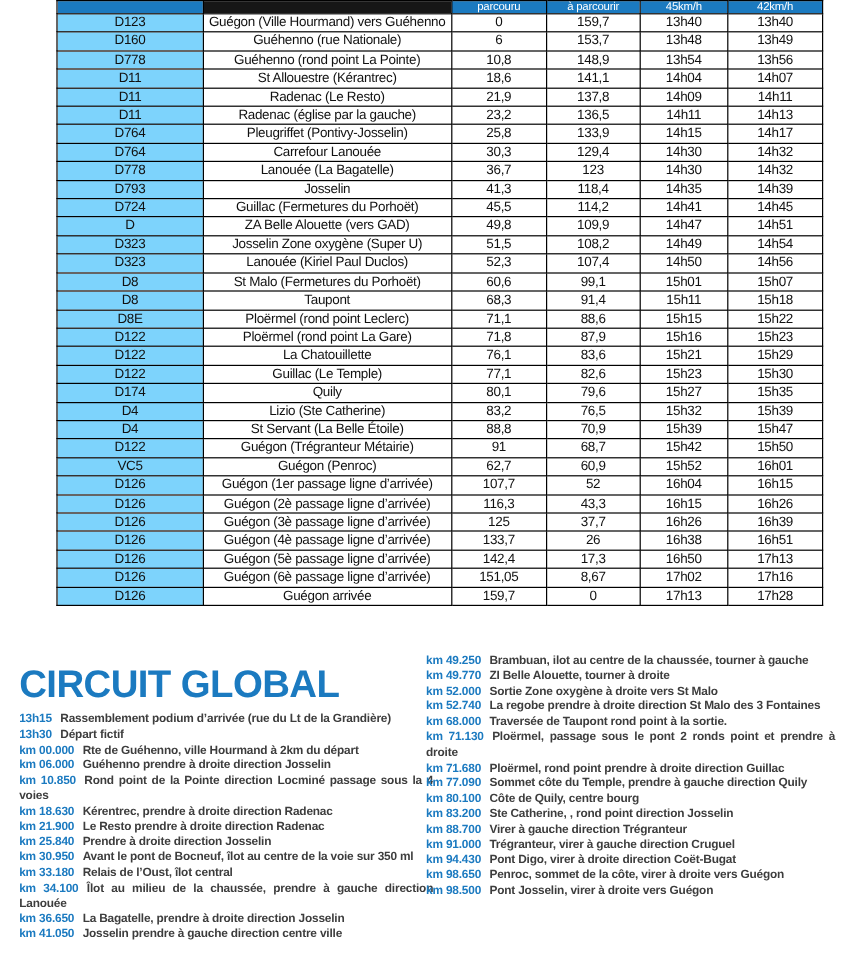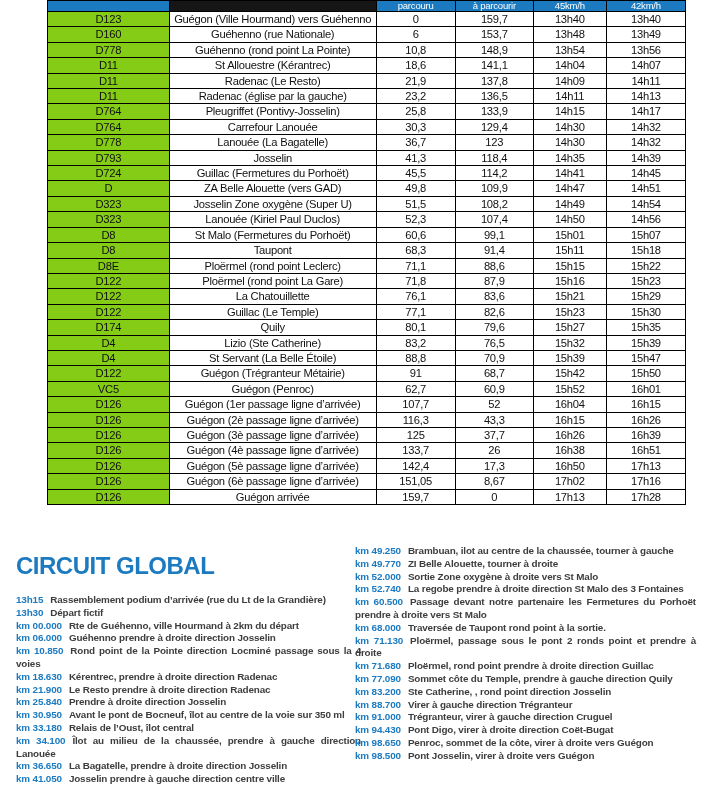--- a/index.html
+++ b/index.html
@@ -9,25 +9,25 @@
   
   .tblwrap{position:absolute;left:47px;top:0;}
   table.itin{border-collapse:collapse;table-layout:fixed;width:639px;}
   table.itin td,table.itin th{border:1.6px solid #000;overflow:hidden;white-space:nowrap;}
   table.itin thead th{height:10px;vertical-align:bottom;font-size:9.5px;line-height:10px;
     font-weight:400;color:#fff;padding:0 0 0 0;text-align:center;letter-spacing:-0.2px;}
   th.h-blue{background:#1b7ac0;}
   th.h-dark{background:#161616;}
   table.itin tbody td{height:12.4px;font-size:11.2px;line-height:12.4px;color:#111;
     text-align:center;padding:1px 2px;letter-spacing:-0.25px;}
-  td.road{background:#84cc16;margin-left:16px;}
+  td.road{background:#7dd3fc;margin-left:16px;}
   .c-road{width:120px}.c-loc{width:204px}.c-p1{width:78px}.c-p2{width:77px}.c-s1{width:72px}.c-s2{width:78px}
 
   
-  .title{position:absolute;left:16px;top:552px;font-size:24px;font-weight:700;
+  .title{position:absolute;left:16px;top:552px;font-size:32px;font-weight:700;
     color:#1b7ac0;letter-spacing:-0.5px;}
   .list{position:absolute;font-size:9.9px;line-height:12.8px;font-weight:700;color:#3d3d3d;
     text-align:justify;letter-spacing:-0.15px;}
   .list-left{left:16px;top:594px;width:345px;}
   .list-right{left:355px;top:545px;width:341px;}
   .item{margin:0;}
   .km{color:#1b7ac0;margin-right:7px;white-space:nowrap;}
 </style>
 </head>
 <body>
@@ -386,30 +386,30 @@
       <p class="item"><span class="km">km 49.250</span><span>Brambuan, ilot au centre de la chaussée, tourner à gauche</span></p>
 
       <p class="item"><span class="km">km 49.770</span><span>ZI Belle Alouette, tourner à droite</span></p>
 
 
 
       <p class="item"><span class="km">km 52.000</span><span>Sortie Zone oxygène à droite vers St Malo</span></p>
 
       <p class="item"><span class="km">km 52.740</span><span>La regobe prendre à droite direction St Malo des 3 Fontaines</span></p>
 
-      <p class="item"><span class="km">km 60.500</span><span>Passage devant notre partenaire les Fermetures du Porhoët prendre à droite vers St Malo</span></p>
 
       <p class="item"><span class="km">km 68.000</span><span>Traversée de Taupont rond point à la sortie.</span></p>
 
       <p class="item"><span class="km">km 71.130</span><span>Ploërmel, passage sous le pont 2 ronds point et prendre à droite</span></p>
 
       <p class="item"><span class="km">km 71.680</span><span>Ploërmel, rond point prendre à droite direction Guillac</span></p>
 
       <p class="item"><span class="km">km 77.090</span><span>Sommet côte du Temple, prendre à gauche direction Quily</span></p>
 
+      <p class="item"><span class="km">km 80.100</span><span>Côte de Quily, centre bourg</span></p>
 
       <p class="item"><span class="km">km 83.200</span><span>Ste Catherine, , rond point direction Josselin</span></p>
 
       <p class="item"><span class="km">km 88.700</span><span>Virer à gauche direction Trégranteur</span></p>
 
       <p class="item"><span class="km">km 91.000</span><span>Trégranteur, virer à gauche direction Cruguel</span></p>
 
       <p class="item"><span class="km">km 94.430</span><span>Pont Digo, virer à droite direction Coët-Bugat</span></p>
 
       <p class="item"><span class="km">km 98.650</span><span>Penroc, sommet de la côte, virer à droite vers Guégon</span></p>

